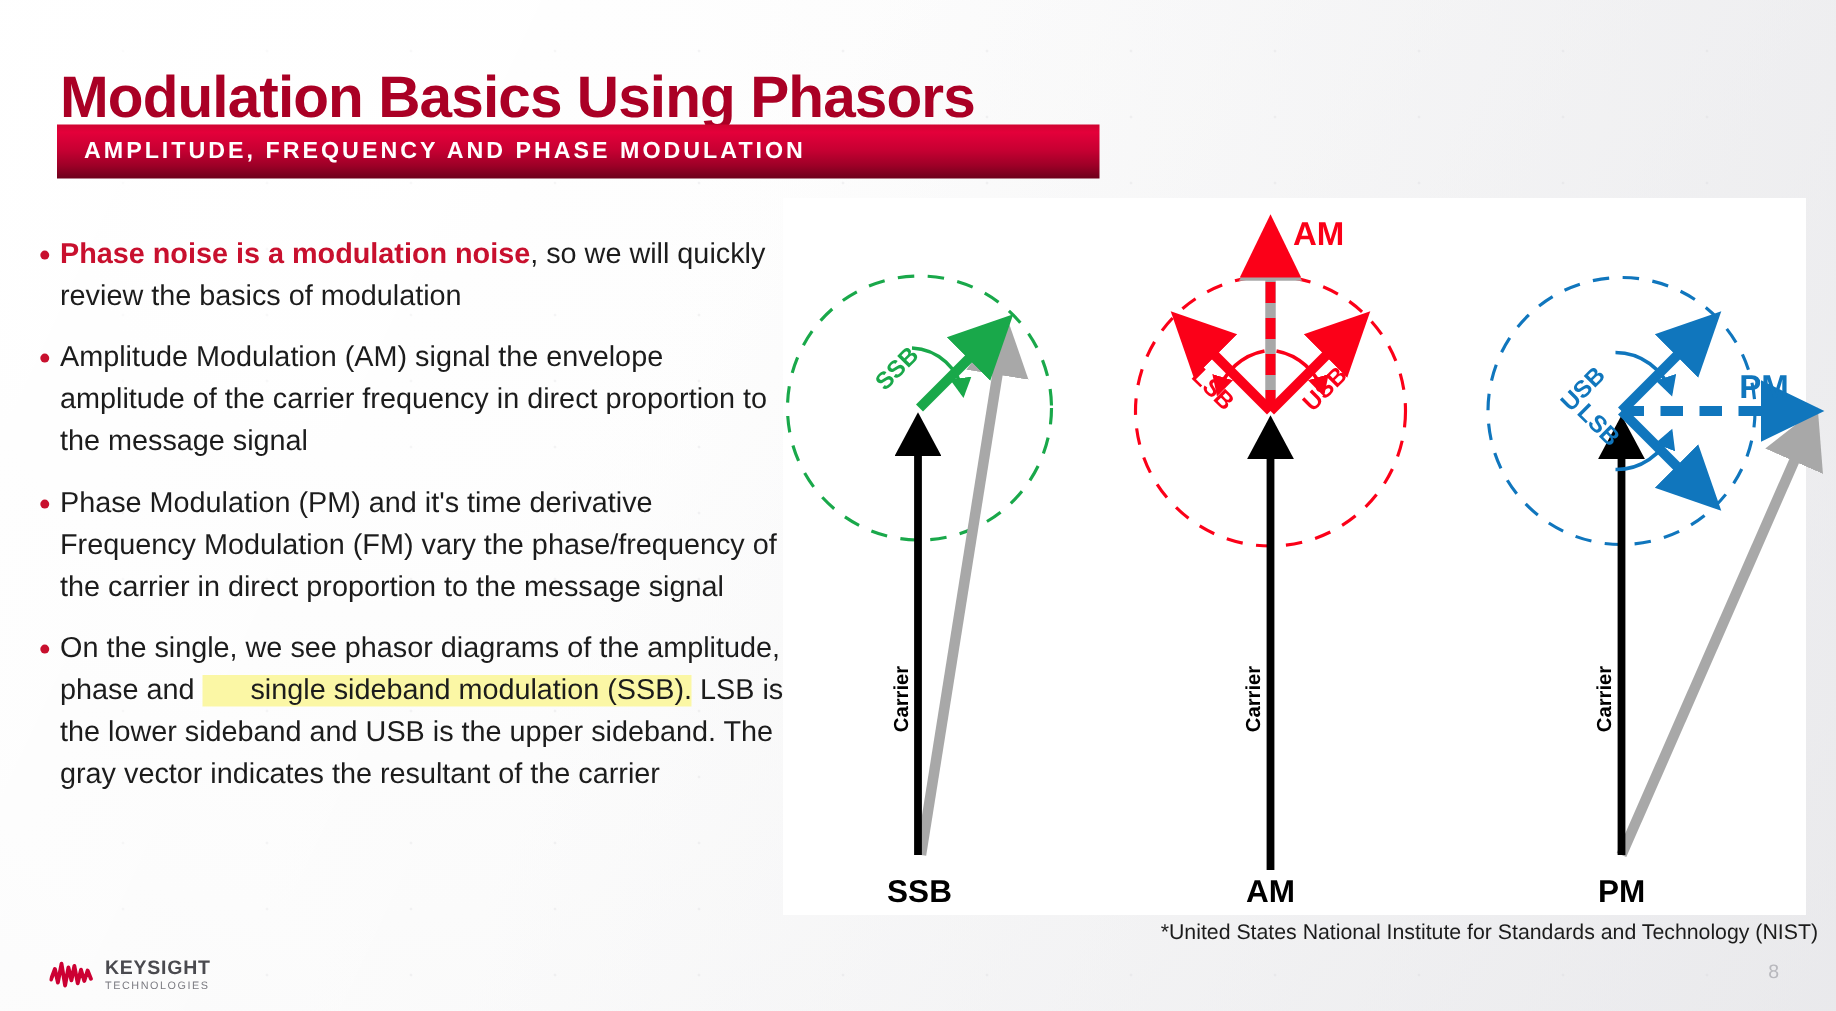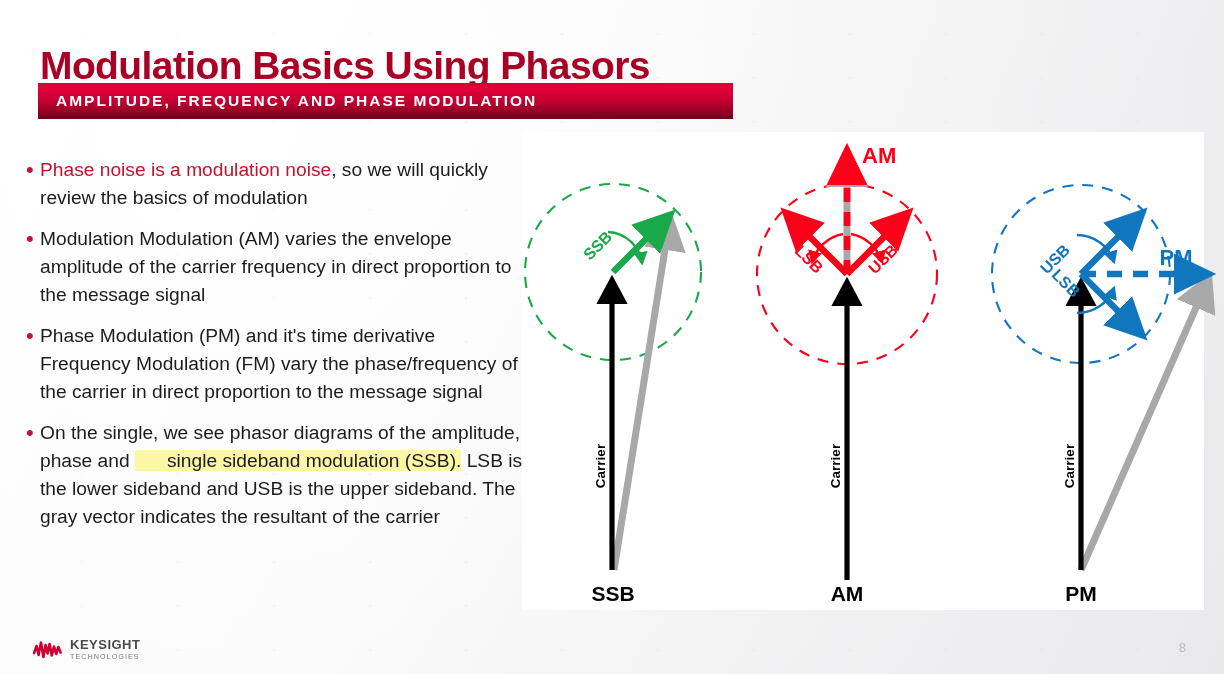--- a/index.html
+++ b/index.html
@@ -66,21 +66,21 @@
     color:#1c1c1c;
   }
   .bullet .dot{
     color:#c8102e;
     font-size:22px;
     line-height:27px;
     flex:0 0 14px;
     padding-left:2px;
   }
   .bullet .txt{flex:1;}
-  .red-bold{color:#c8102e;font-weight:normal;}
+  .red-bold{color:#c8102e;font-weight:bold;}
   .hl{background:#fbf7a5;padding-left:32px;}
 
   
   .panel{
     position:absolute;left:522px;top:132px;
     width:682px;height:478px;
     background:#ffffff;
   }
   .diagram-svg{position:absolute;left:0;top:0;}
 
@@ -124,21 +124,21 @@
 
   <div class="bullets">
 
     <div class="bullet">
       <span class="dot">•</span>
       <span class="txt"><span class="red-bold">Phase noise is a modulation noise</span><span>, so we will quickly review the basics of modulation</span></span>
     </div>
 
     <div class="bullet">
       <span class="dot">•</span>
-      <span class="txt">Modulation Modulation (AM) varies the envelope amplitude of the carrier frequency in direct proportion to the message signal</span>
+      <span class="txt">Amplitude Modulation (AM) signal the envelope amplitude of the carrier frequency in direct proportion to the message signal</span>
     </div>
 
     <div class="bullet">
       <span class="dot">•</span>
       <span class="txt">Phase Modulation (PM) and it's time derivative Frequency Modulation (FM) vary the phase/frequency of the carrier in direct proportion to the message signal</span>
     </div>
 
     <div class="bullet">
       <span class="dot">•</span>
       <span class="txt"><span>On the single, we see phasor diagrams of the amplitude, phase and </span><span class="hl">single sideband modulation (SSB).</span><span> LSB is the lower sideband and USB is the upper sideband. The gray vector indicates the resultant of the carrier</span></span>
@@ -229,20 +229,21 @@
       <path d="M 1077 235 A 39 39 0 0 1 1114 262" fill="none" stroke="#1076bd" stroke-width="2.4" marker-end="url(#ahBlue)"></path>
       <path d="M 1077 313 A 39 39 0 0 0 1114 288" fill="none" stroke="#1076bd" stroke-width="2.4" marker-end="url(#ahBlue)"></path>
       <text x="1059" y="263" transform="rotate(-45 1059 263)" fill="#1076bd" font-family="Liberation Sans, sans-serif" font-size="16" font-weight="bold" text-anchor="middle">USB</text>
       <text x="1062" y="287" transform="rotate(45 1062 287)" fill="#1076bd" font-family="Liberation Sans, sans-serif" font-size="16" font-weight="bold" text-anchor="middle">LSB</text>
       <text x="1176" y="265" fill="#1076bd" font-family="Liberation Sans, sans-serif" font-size="22" font-weight="bold" text-anchor="middle">PM</text>
       <text x="1074" y="466" transform="rotate(-90 1074 466)" fill="#000000" font-family="Liberation Sans, sans-serif" font-size="13.5" font-weight="bold" text-anchor="middle">Carrier</text>
       <text x="1081" y="601" fill="#000000" text-anchor="middle" font-family="Liberation Sans, sans-serif" font-size="21" font-weight="bold">PM</text>
     </g>
   </svg>
 
+  <div class="footnote">*United States National Institute for Standards and Technology (NIST)</div>
 
   <div class="logo">
     <svg class="logo-wave" width="30" height="20" viewBox="0 0 30 20">
       <path d="M1,13 L3.6,6 L5.6,15 L8,2.5 L10.4,17 L12.6,5 L14.6,13.5 L16.6,4 L18.8,15.5 L21,6.5 L23.2,14 L25.4,7 L27.6,12.5" fill="none" stroke="#cc0033" stroke-width="2.6" stroke-linecap="round" stroke-linejoin="round"></path>
     </svg>
     <div class="logo-text">
       <div class="logo-name">KEYSIGHT</div>
       <div class="logo-sub">TECHNOLOGIES</div>
     </div>
   </div>

